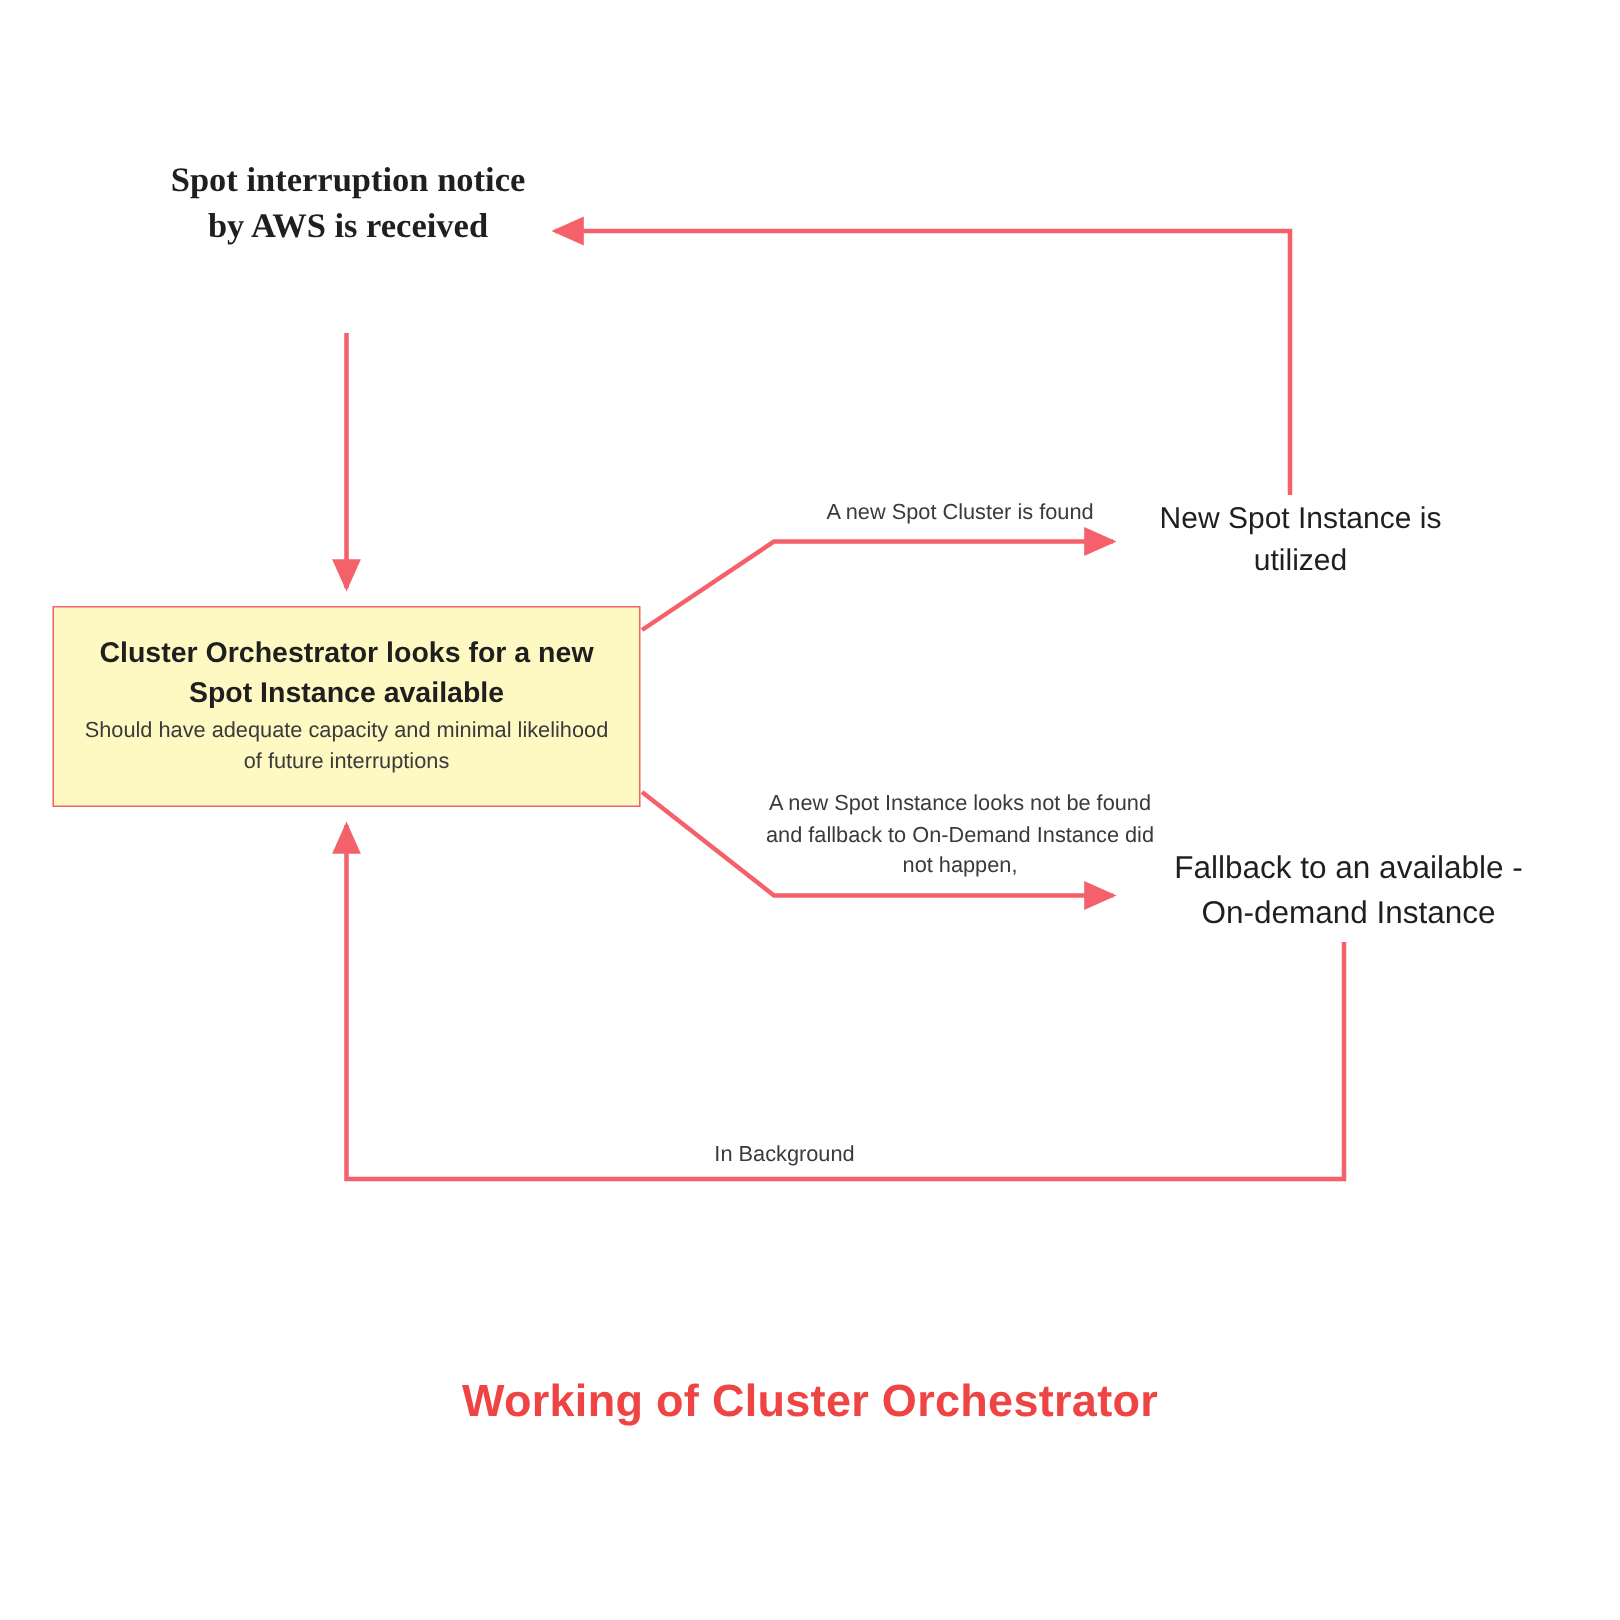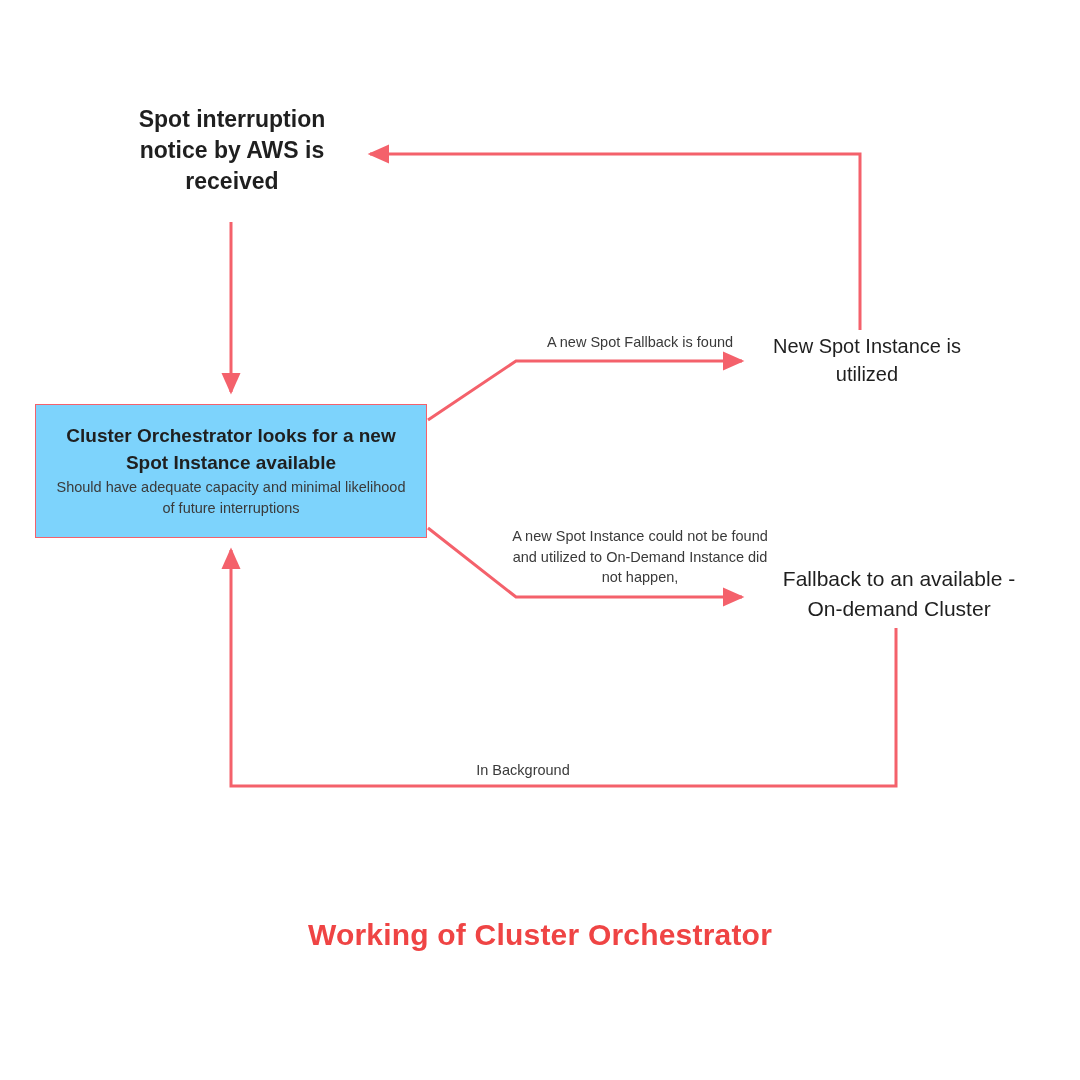--- a/index.html
+++ b/index.html
@@ -37,30 +37,31 @@
     left: 110px;
     top: 104px;
     width: 244px;
     text-align: center;
   }
   #node-spot-notice .title {
     font-size: 23px;
     font-weight: bold;
     line-height: 1.35;
     color: #1f1f1f;
+    font-family: Liberation Serif, serif;
   }
 
   
   #node-orchestrator {
     left: 35px;
     top: 404px;
     width: 392px;
     height: 134px;
     border: 1.5px solid #f4616b;
-    background: #7dd3fc;
+    background: #fef9c3;
     display: flex;
     flex-direction: column;
     align-items: center;
     justify-content: center;
     padding: 8px 14px;
     text-align: center;
   }
   #node-orchestrator .title {
     font-size: 19px;
     font-weight: bold;
@@ -167,22 +168,22 @@
   <div class="node" id="node-orchestrator">
     <div class="title">Cluster Orchestrator looks for a new Spot Instance available</div>
     <div class="subtitle">Should have adequate capacity and minimal likelihood of future interruptions</div>
   </div>
 
   <div class="node" id="node-new-spot">
     <div class="title">New Spot Instance is utilized</div>
   </div>
 
   <div class="node" id="node-fallback">
-    <div class="title">Fallback to an available -On-demand Cluster</div>
+    <div class="title">Fallback to an available -On-demand Instance</div>
   </div>
 
-  <div class="edge-label" id="label-found">A new Spot Fallback is found</div>
-  <div class="edge-label" id="label-notfound">A new Spot Instance could not be found and utilized to On-Demand Instance did not happen,</div>
+  <div class="edge-label" id="label-found">A new Spot Cluster is found</div>
+  <div class="edge-label" id="label-notfound">A new Spot Instance looks not be found and fallback to On-Demand Instance did not happen,</div>
   <div class="edge-label" id="label-background">In Background</div>
 
   <div id="caption">Working of Cluster Orchestrator</div>
 
 </div>
 
 </body></html>

